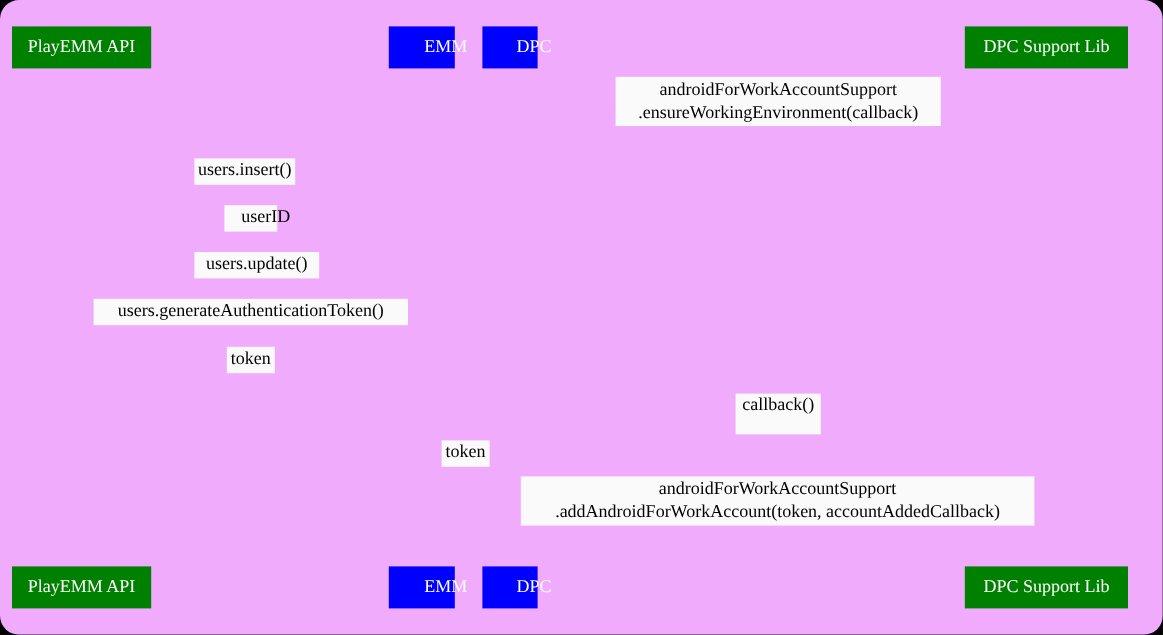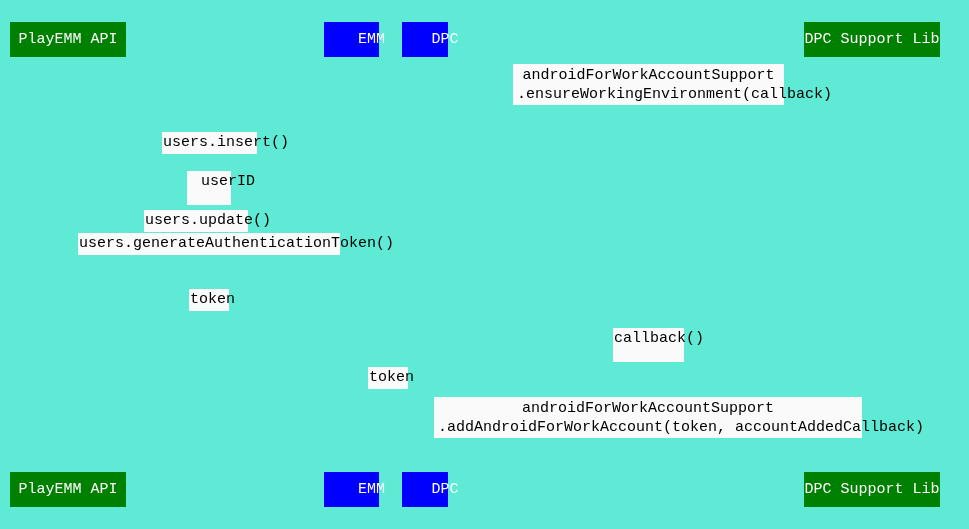--- a/index.html
+++ b/index.html
@@ -4,23 +4,24 @@
 <style>
   html, body {
     margin: 0;
     padding: 0;
     background: #000000;
   }
   #diagram {
     position: relative;
     width: 969px;
     height: 529px;
-    background: #5eead4;
+    background: #f0abfc;
     overflow: hidden;
-    font-family: Liberation Mono, monospace;
+    font-family: Liberation Serif, serif;
+    border-radius: 16px;
   }
   .participant {
     position: absolute;
     display: flex;
     align-items: center;
     justify-content: center;
     color: #ffffff;
     font-size: 15px;
     line-height: 1;
     white-space: nowrap;
@@ -52,22 +53,22 @@
     <div class="participant green" style="left: 10px; top: 22px; width: 116px; height: 35px;">PlayEMM API</div>
     <div class="participant blue" style="left: 324px; top: 22px; width: 55px; height: 35px;">EMM</div>
     <div class="participant blue" style="left: 402px; top: 22px; width: 46px; height: 35px;">DPC</div>
     <div class="participant green" style="left: 804px; top: 22px; width: 136px; height: 35px;">DPC Support Lib</div>
     <div class="participant green" style="left: 10px; top: 472px; width: 116px; height: 35px;">PlayEMM API</div>
     <div class="participant blue" style="left: 324px; top: 472px; width: 55px; height: 35px;">EMM</div>
     <div class="participant blue" style="left: 402px; top: 472px; width: 46px; height: 35px;">DPC</div>
     <div class="participant green" style="left: 804px; top: 472px; width: 136px; height: 35px;">DPC Support Lib</div>
     <div class="msg multiline" style="left: 513px; top: 64px; width: 271px; height: 41px;">androidForWorkAccountSupport
 .ensureWorkingEnvironment(callback)</div>
-    <div class="msg" style="left: 162px; top: 132px; width: 95px; height: 22px;">users.insert()</div>
-    <div class="msg" style="left: 187px; top: 171px; width: 44px; height: 34px; padding-left: 14px;">userID</div>
-    <div class="msg" style="left: 144px; top: 210px; width: 104px; height: 22px;">users.update()</div>
-    <div class="msg" style="left: 78px; top: 233px; width: 262px; height: 22px;">users.generateAuthenticationToken()</div>
+    <div class="msg" style="left: 162px; top: 132px; width: 84px; height: 22px;">users.insert()</div>
+    <div class="msg" style="left: 187px; top: 171px; width: 44px; height: 22px; padding-left: 14px;">userID</div>
+    <div class="msg" style="left: 162px; top: 210px; width: 104px; height: 22px;">users.update()</div>
+    <div class="msg" style="left: 78px; top: 249px; width: 262px; height: 22px;">users.generateAuthenticationToken()</div>
     <div class="msg" style="left: 189px; top: 289px; width: 40px; height: 22px;">token</div>
     <div class="msg" style="left: 613px; top: 328px; width: 71px; height: 34px;">callback()</div>
     <div class="msg" style="left: 368px; top: 367px; width: 40px; height: 22px;">token</div>
     <div class="msg multiline" style="left: 434px; top: 397px; width: 428px; height: 41px;">androidForWorkAccountSupport
 .addAndroidForWorkAccount(token, accountAddedCallback)</div>
   </div>
 
 </body></html>

